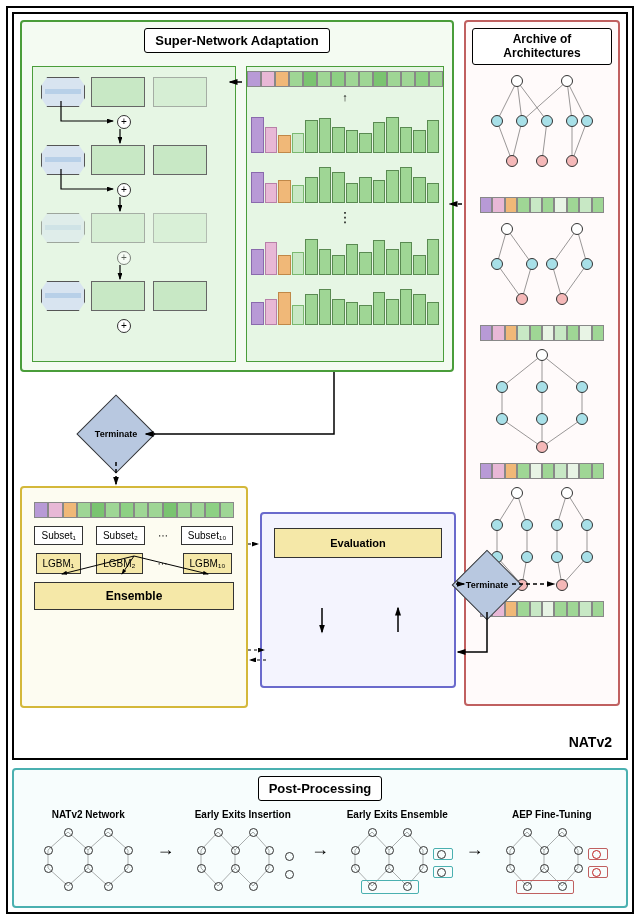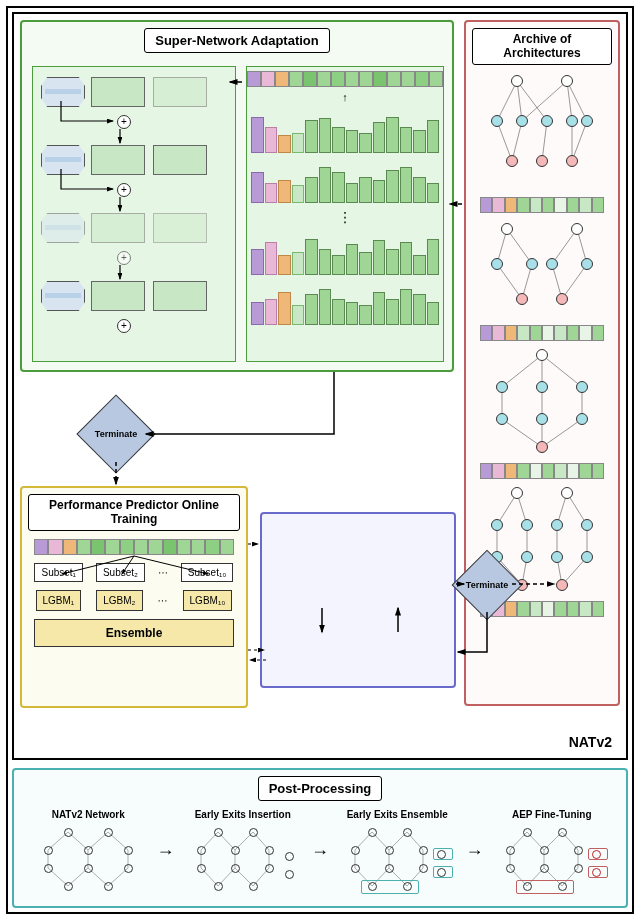--- a/index.html
+++ b/index.html
@@ -368,21 +368,20 @@
           <div style="background:#9fd695"></div>
         </div>
     </div>
 
     <div class="diamond" style="top:392px;left:74px">
       <div class="diamond-shape"></div>
       <div class="diamond-text">Terminate</div>
     </div>
 
     <div class="section-box predictor">
-      <div class="section-title">Performance Predictor Online Training</div>
       <div class="encbar" style="margin:8px 6px 4px">
           <div style="background:#b89ad6"></div>
           <div style="background:#e8b8d6"></div>
           <div style="background:#f0b878"></div>
           <div style="background:#9fd695"></div>
           <div style="background:#7ac470"></div>
           <div style="background:#9fd695"></div>
           <div style="background:#8dd083"></div>
           <div style="background:#9fd695"></div>
           <div style="background:#9fd695"></div>
@@ -406,20 +405,21 @@
       <div class="subset-row">
         <div class="lgbm-box">LGBM₁</div>
         <div class="lgbm-box">LGBM₂</div>
         <span>⋯</span>
         <div class="lgbm-box">LGBM₁₀</div>
       </div>
       <div class="ens-box">Ensemble</div>
     </div>
 
     <div class="section-box evo">
+      <div class="evo-box eval">Evaluation</div>
       <svg class="connector">
         <line x1="60" y1="94" x2="60" y2="118" stroke="#000" stroke-width="1.5" marker-end="url(#ah)"></line>
         <line x1="136" y1="118" x2="136" y2="94" stroke="#000" stroke-width="1.5" marker-end="url(#ah)"></line>
       </svg>
     </div>
 
     <div class="diamond" style="top:546px;left:448px;width:50px;height:50px">
       <div class="diamond-shape"></div>
       <div class="diamond-text">Terminate</div>
     </div>

